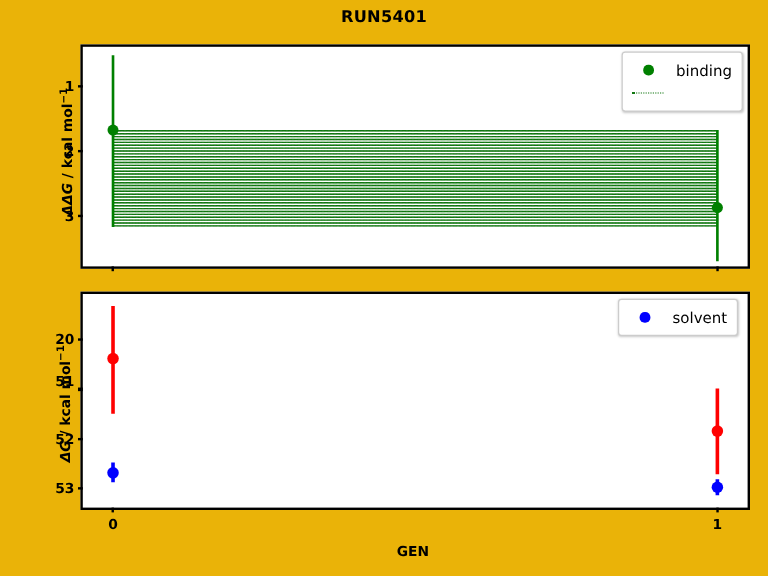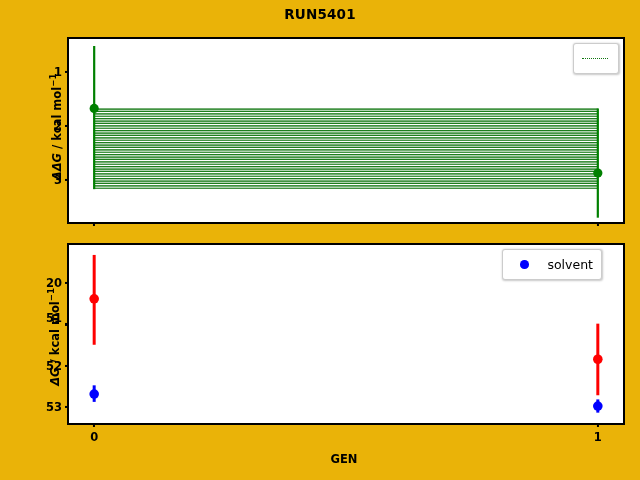--- a/index.html
+++ b/index.html
@@ -166,21 +166,21 @@
   .legend-text {
     font-size: 12.5px;
     color: #000000;
     padding-left: 8px;
   }
   #legend-top {
     right: 4px;
     top: 4px;
   }
   #legend-bottom {
-    right: 21px;
+    right: 8px;
     top: 4px;
     margin-left: 37px;
   }
 </style>
 </head>
 <body>
 
 <div id="figure">
 
   <div class="fig-title">RUN5401</div>
@@ -718,20 +718,26 @@
       </div>
 
     <div id="top-xticks">
         <div class="xtick-mark" style="left: 25.1818px;"></div>
         <div class="xtick-mark" style="left: 528.818px;"></div>
       </div>
 
     <div class="legend" id="legend-top">
       <div class="legend-row">
         <span class="legend-handle">
+            <span class="legend-dot" style="background:#008000"></span>
+          </span>
+        <span class="legend-text">binding</span>
+      </div>
+      <div class="legend-row">
+        <span class="legend-handle">
             <span class="legend-dotline"></span>
           </span>
       </div>
     </div>
   </div>
 
   <div class="axes" id="axes-bottom">
 
     <div class="ylabel" id="ylabel-bottom"><span>ΔG</span><span class="unit"> / kcal mol</span><sup class="unit neg">−1</sup></div>
 

